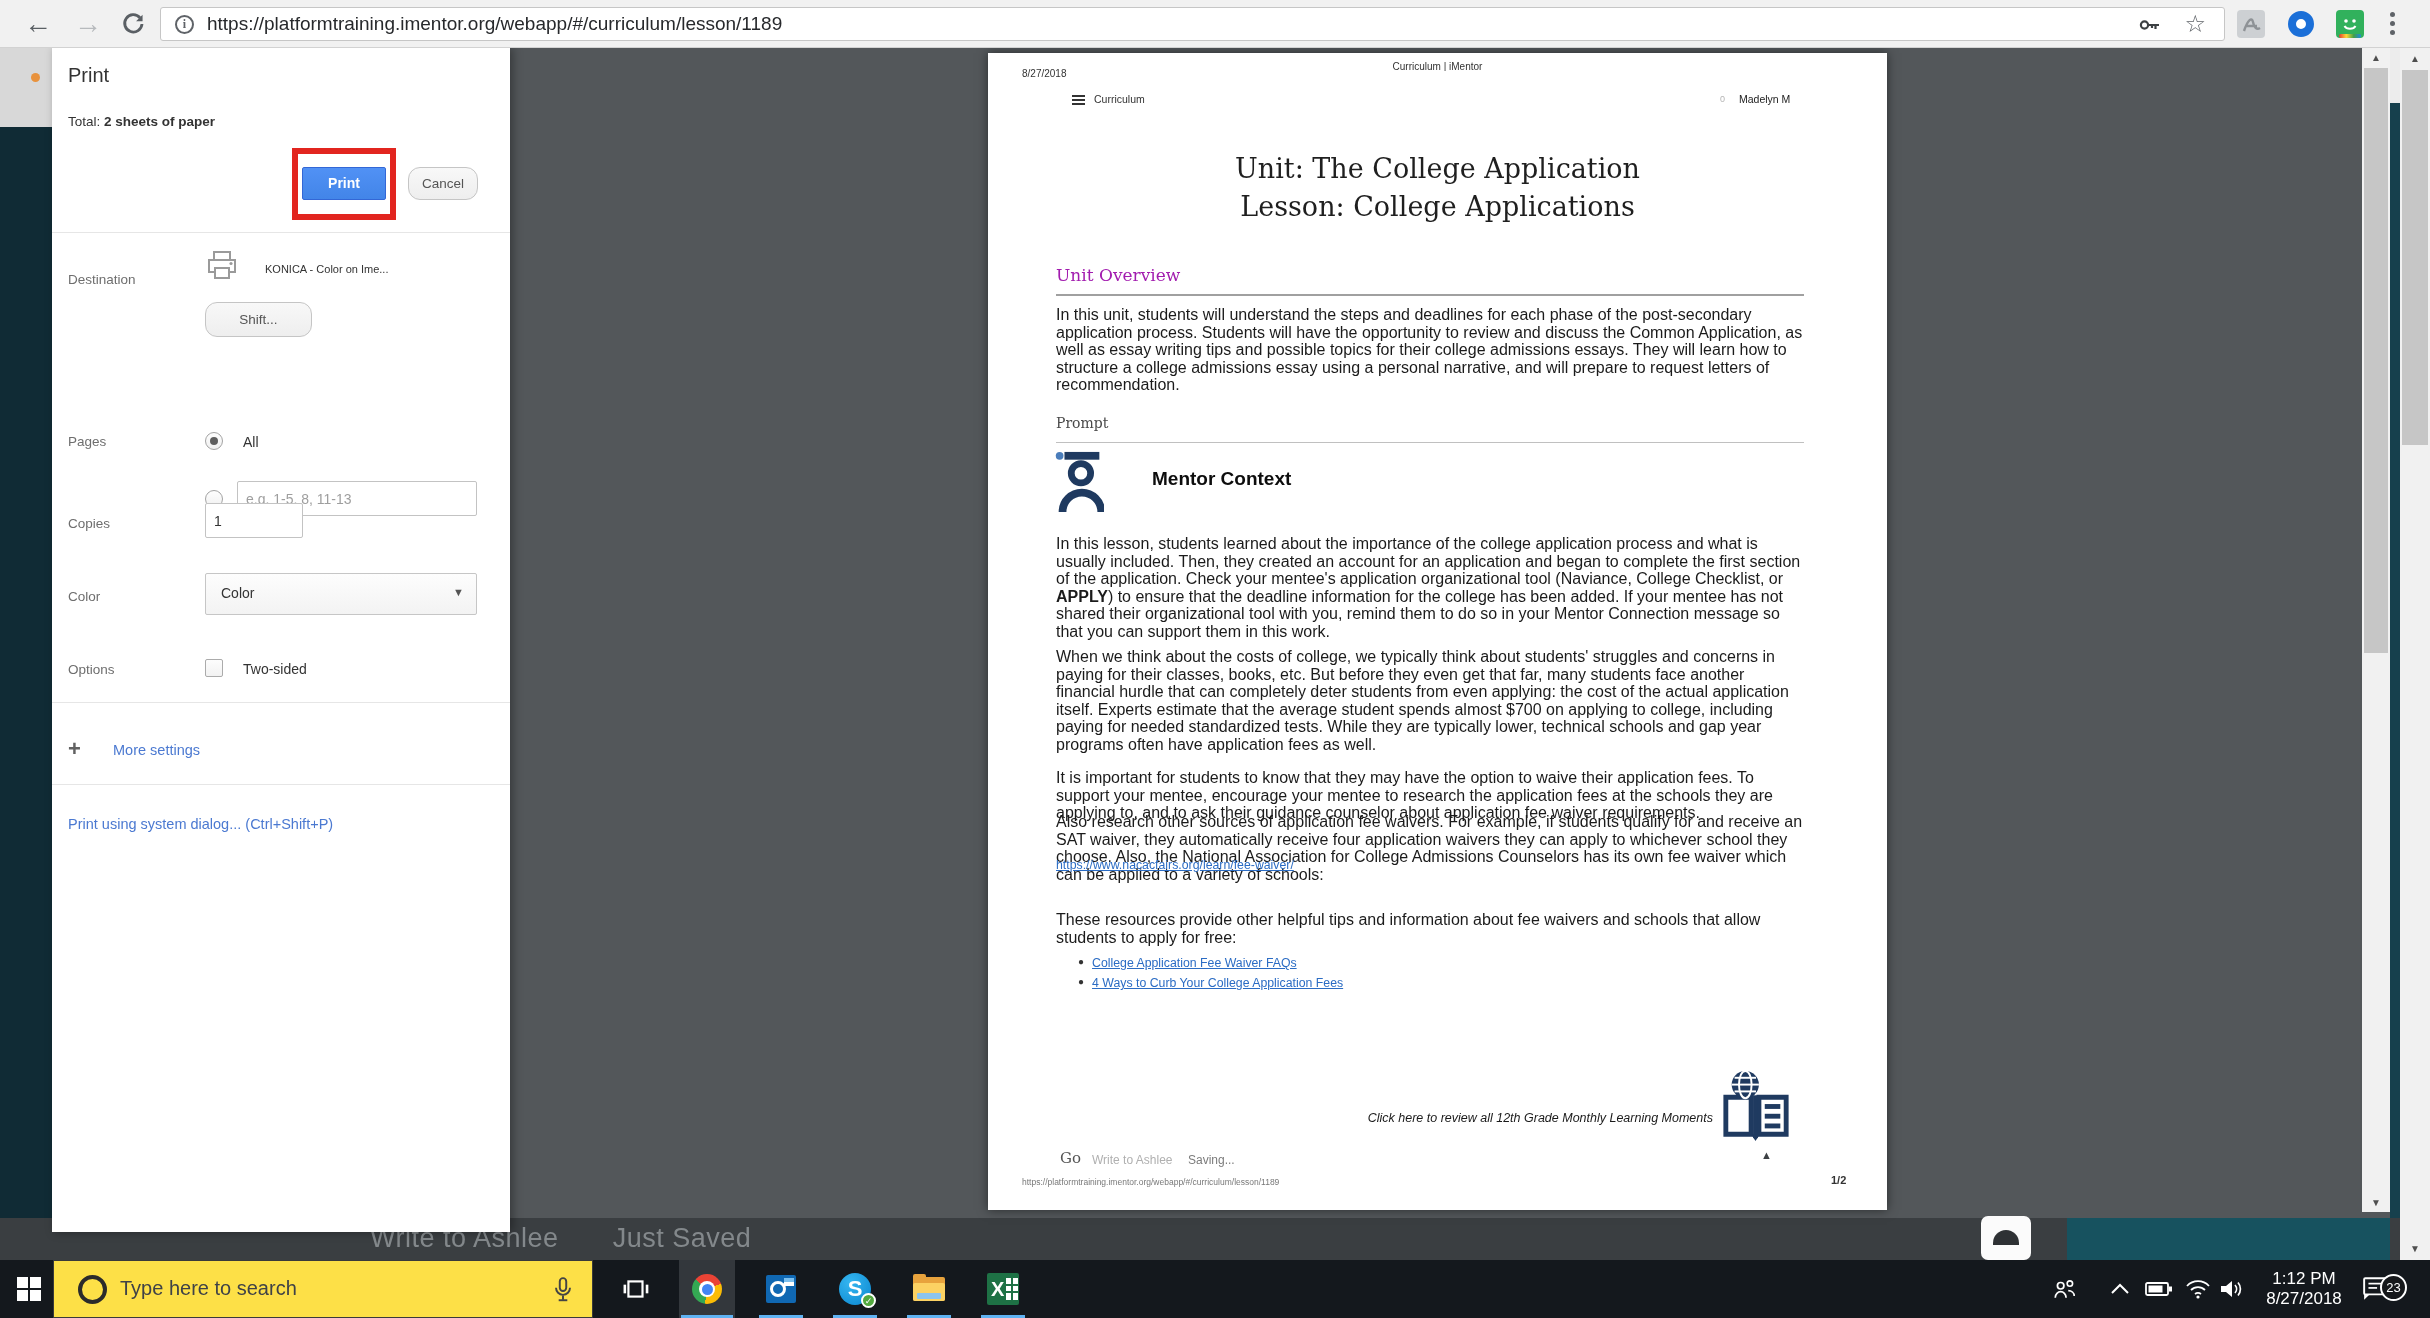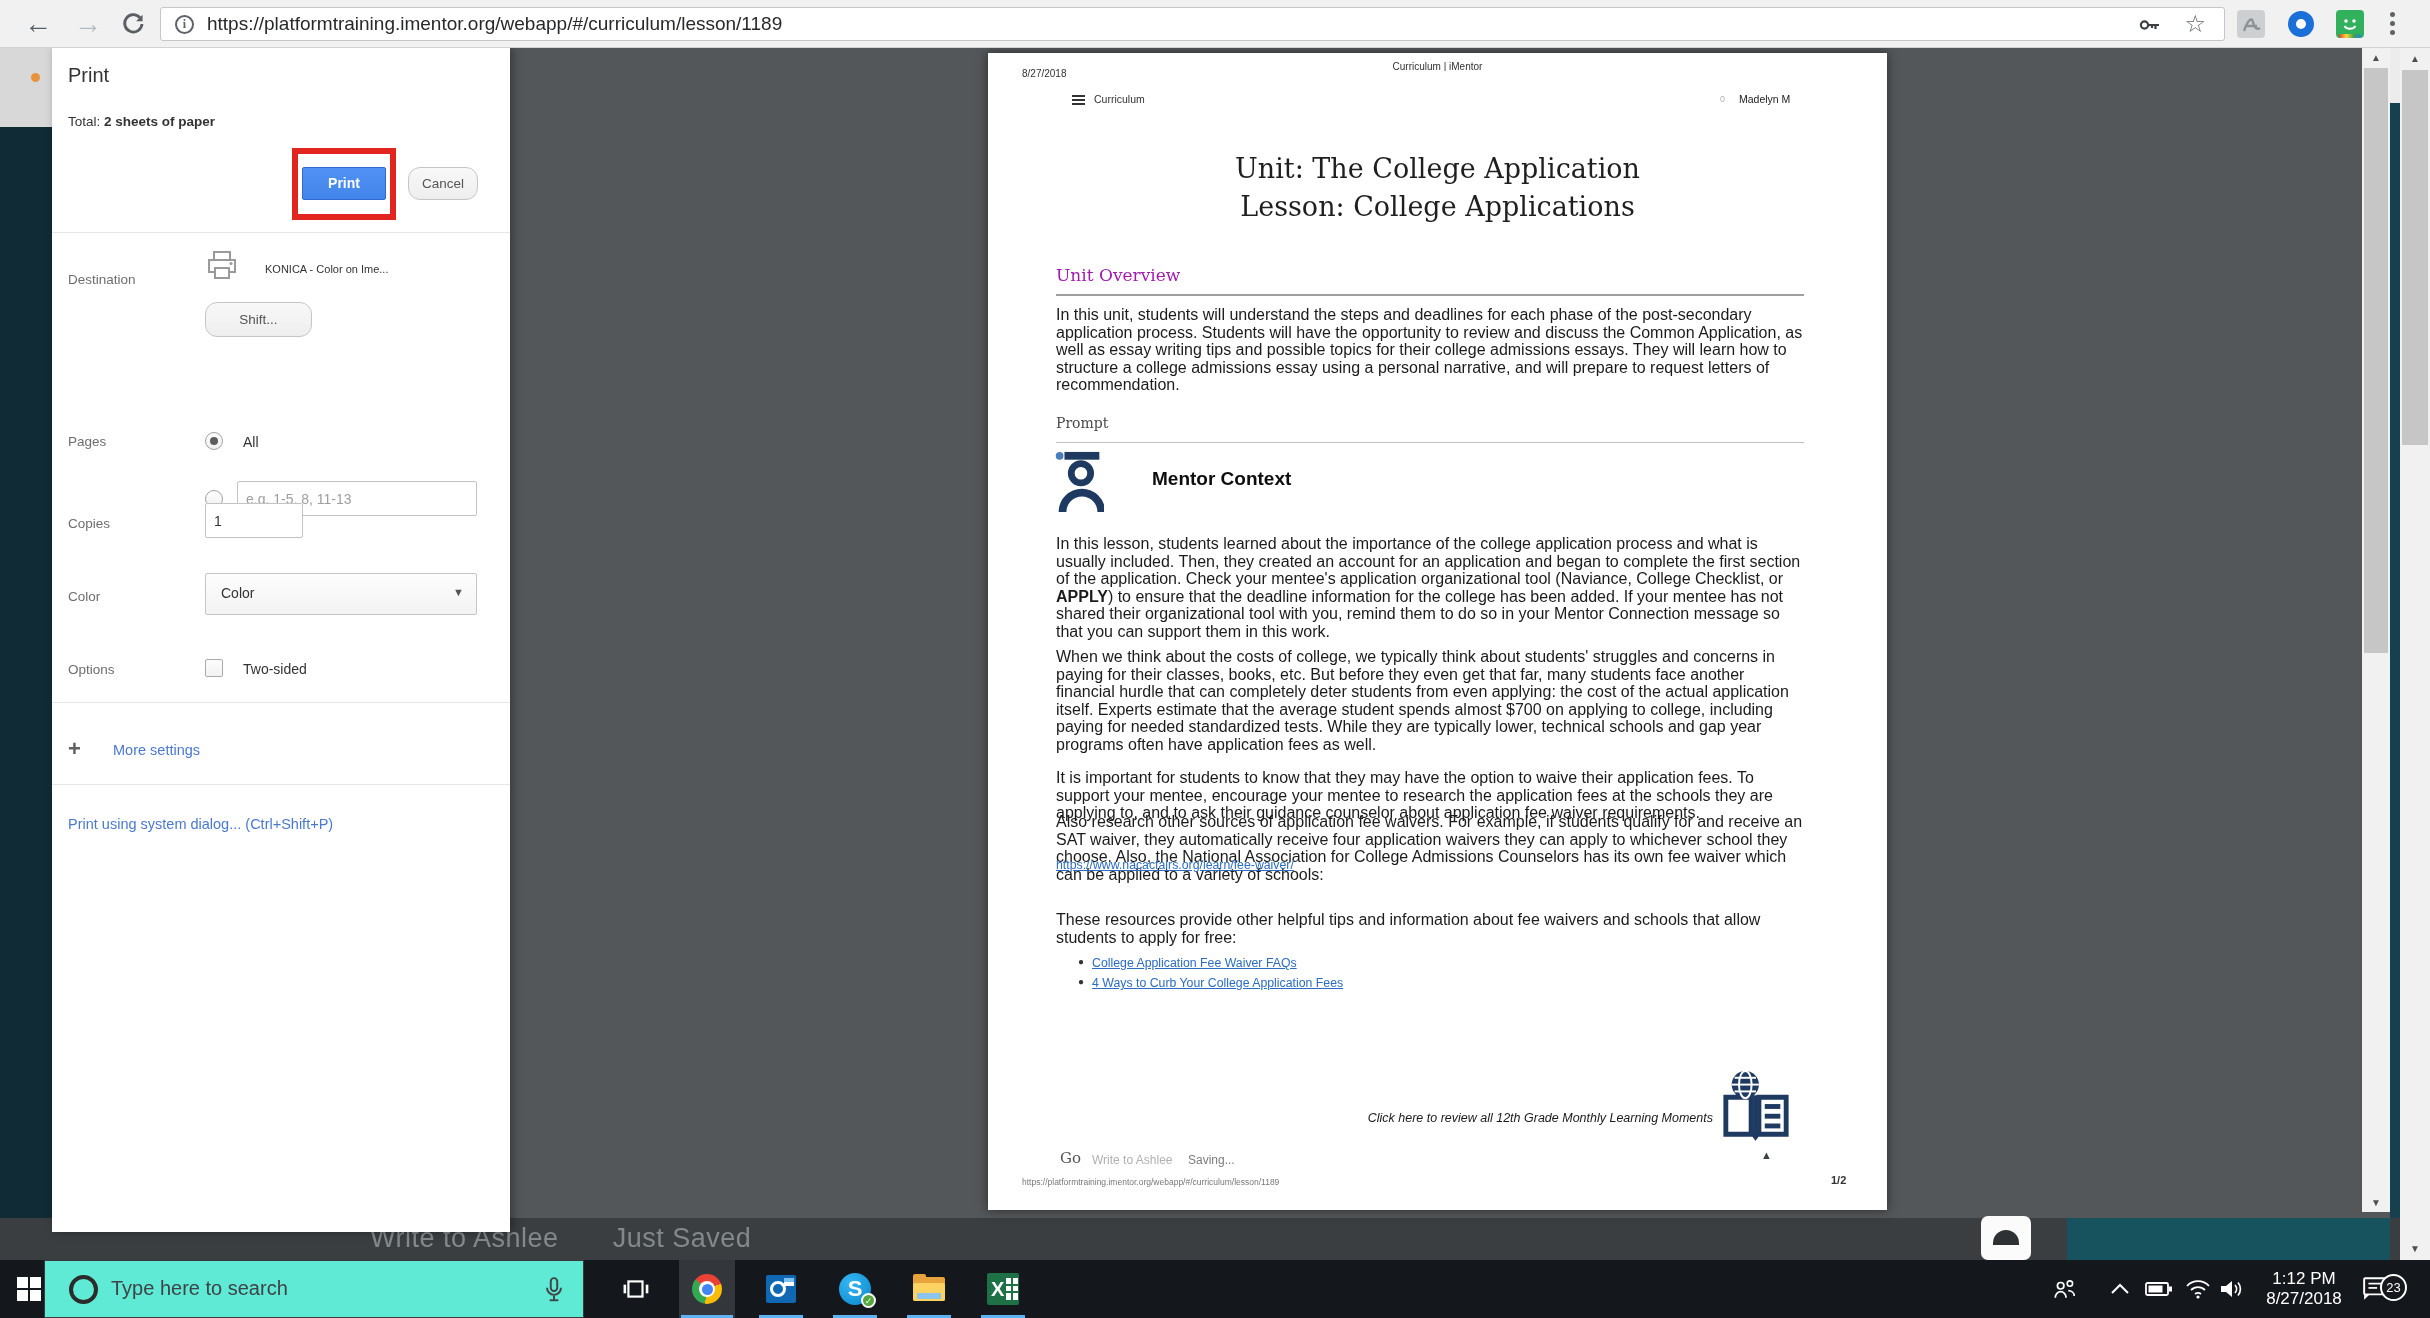--- a/index.html
+++ b/index.html
@@ -75,22 +75,22 @@
   .teal-sliver { left:2390px; top:0; width:10px; height:1170px; background:#16404d; }
   .teal-sliver .cap { position:absolute; left:0; top:0; width:10px; height:55px; background:#ececec; }
   .outer-sb { left:2400px; top:48px; width:30px; height:1212px; background:#f1f1f1; }
   .sb-thumb { background:#c6c6c6; }
   .sb-arrow { width:100%; text-align:center; font-size:10px; color:#4f4f4f; }
 
   
   .taskbar { position:absolute; left:0; top:1260px; width:2430px; height:58px; background:#14181d; }
   .win-logo { display:grid; grid-template-columns:11px 11px; grid-template-rows:11px 11px; gap:2px; }
   .win-logo div { background:#fff; }
-  .searchbox { position:absolute; left:44px; top:0; width:540px; height:58px;
-               background:#5eead4; border:1px solid #3a3a3a;padding-left:36px; }
+  .searchbox { position:absolute; left:53px; top:0; width:540px; height:58px;
+               background:#fde047; border:1px solid #3a3a3a;padding-left:36px; }
   .cortana { position:absolute; left:24px; top:14px; width:29px; height:29px;
              border:4px solid #2b2b2b; border-radius:50%; }
   .search-ph { position:absolute; left:66px; top:16px; font-size:20px; color:#3f4247; }
   .tile { position:absolute; top:0; width:56px; height:58px; }
   .underline { position:absolute; bottom:0; left:6px; width:44px; height:3px; background:#5fb2f2; }
   .chrome-ball { position:absolute; left:13px; top:14px; width:30px; height:30px; border-radius:50%;
       background:conic-gradient(from -50deg,#ea4335 0 33%,#fbbc05 0 66%,#34a853 0 100%); }
   .chrome-ball::before { content:""; position:absolute; left:7px; top:7px; width:16px; height:16px;
       border-radius:50%; background:#fff; }
   .chrome-ball::after { content:""; position:absolute; left:9.5px; top:9.5px; width:11px; height:11px;

